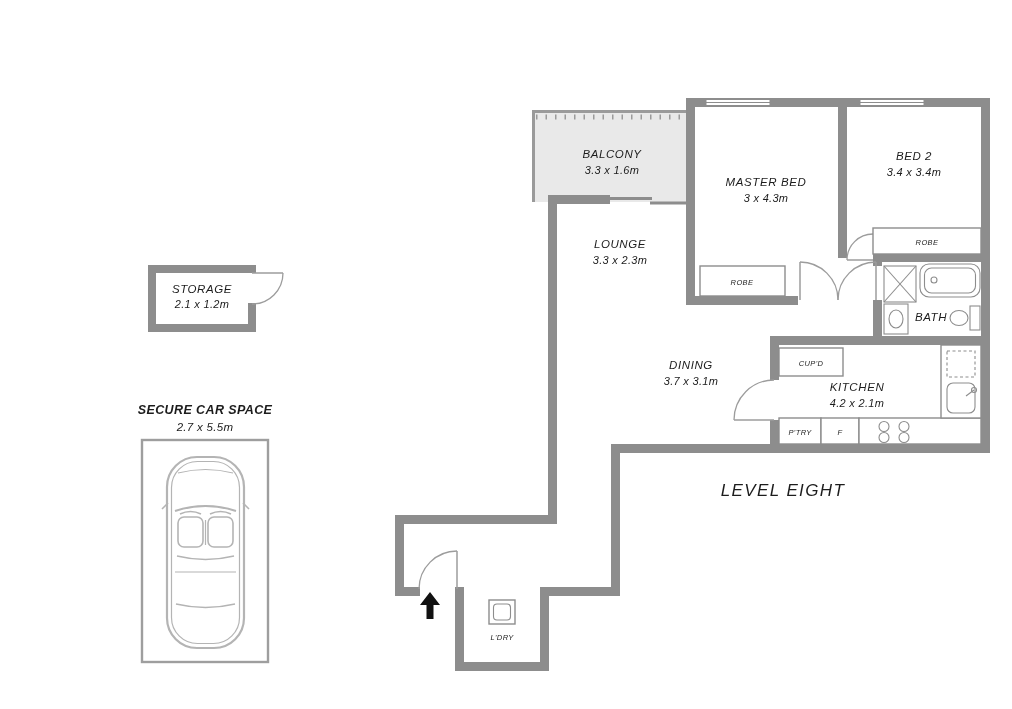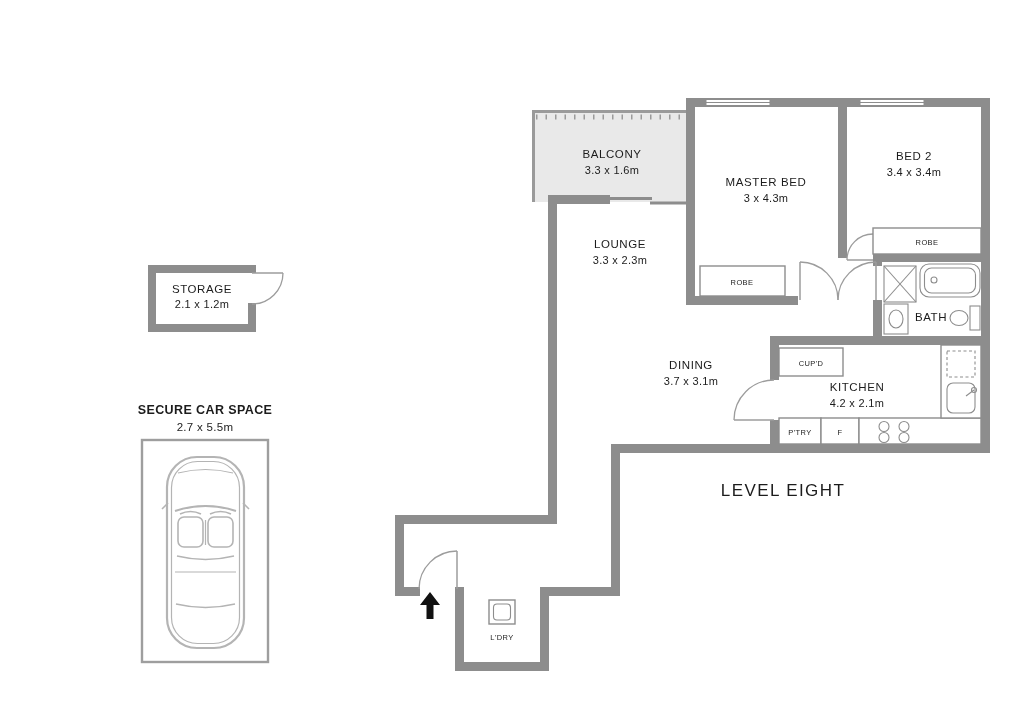--- a/index.html
+++ b/index.html
@@ -1,17 +1,17 @@
 <!DOCTYPE html>
 <html><head>
 <meta charset="utf-8">
 <style>
   html,body{margin:0;padding:0;background:#fff;}
   .page{position:relative;width:1012px;height:709px;background:#fff;overflow:hidden;
-        font-family:"Liberation Sans",sans-serif;}
+        font-family:"Liberation Sans",sans-serif;font-style:italic;}
   svg{display:block;}
   .wall{fill:#8d8d8d;}
   .thin{fill:#9a9a9a;}
   .window{fill:#ffffff;stroke:#8d8d8d;stroke-width:1;}
   .winline{stroke:#8d8d8d;stroke-width:1;}
   .fixture{fill:#ffffff;stroke:#8d8d8d;stroke-width:1.4;}
   .fixture-thin{fill:none;stroke:#8d8d8d;stroke-width:1.1;}
   .dashedbox{fill:none;stroke:#8d8d8d;stroke-width:1.1;stroke-dasharray:3 2.5;}
   .arc{fill:none;stroke:#9c9c9c;stroke-width:1.3;}
   .leaf{stroke:#9c9c9c;stroke-width:1.5;}

